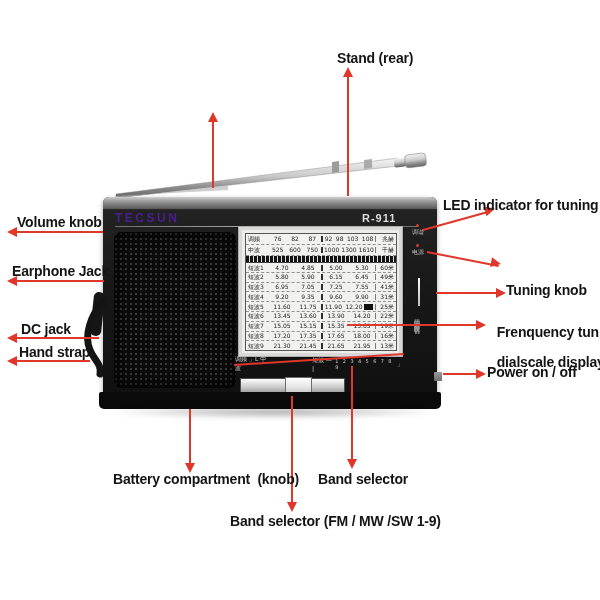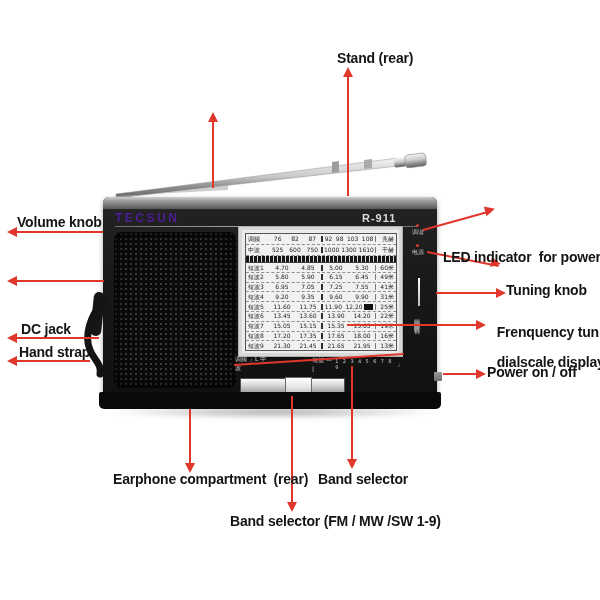--- a/index.html
+++ b/index.html
@@ -317,26 +317,27 @@
   <div class="ah down" style="left:185px;top:463px;"></div>
 
   <div class="ln v" style="left:351px;top:366px;height:95px;"></div>
   <div class="ah down" style="left:347px;top:459px;"></div>
 
   <div class="ln v" style="left:291px;top:396px;height:108px;"></div>
   <div class="ah down" style="left:287px;top:502px;"></div>
 
   <div class="lbl" style="left:316px;top:50px;margin-left:21px;">Stand (rear)</div>
   <div class="lbl" style="left:17px;top:214px;">Volume knob</div>
+  <div class="lbl" style="left:12px;top:263px;">Earphone Jack</div>
   <div class="lbl" style="left:21px;top:321px;">DC jack</div>
   <div class="lbl" style="left:19px;top:344px;">Hand strap</div>
-  <div class="lbl" style="left:443px;top:249px;">LED indicator  for power</div>
+  <div class="lbl" style="left:443px;top:197px;">LED indicator for tuning</div>
   <div class="lbl" style="left:506px;top:282px;">Tuning knob</div>
   <div class="lbl center" style="left:482px;top:310px;width:118px;">
     <span>Frenquency tuning</span><br>
     <span>dialscale display</span>
   </div>
   <div class="lbl" style="left:487px;top:364px;">Power on / off</div>
-  <div class="lbl" style="left:113px;top:471px;">Earphone compartment  (rear)</div>
+  <div class="lbl" style="left:113px;top:471px;">Battery compartment  (knob)</div>
   <div class="lbl" style="left:318px;top:471px;">Band selector</div>
   <div class="lbl" style="left:230px;top:513px;">Band selector (FM / MW /SW 1-9)</div>
 
 </div>
 
 </body></html>

